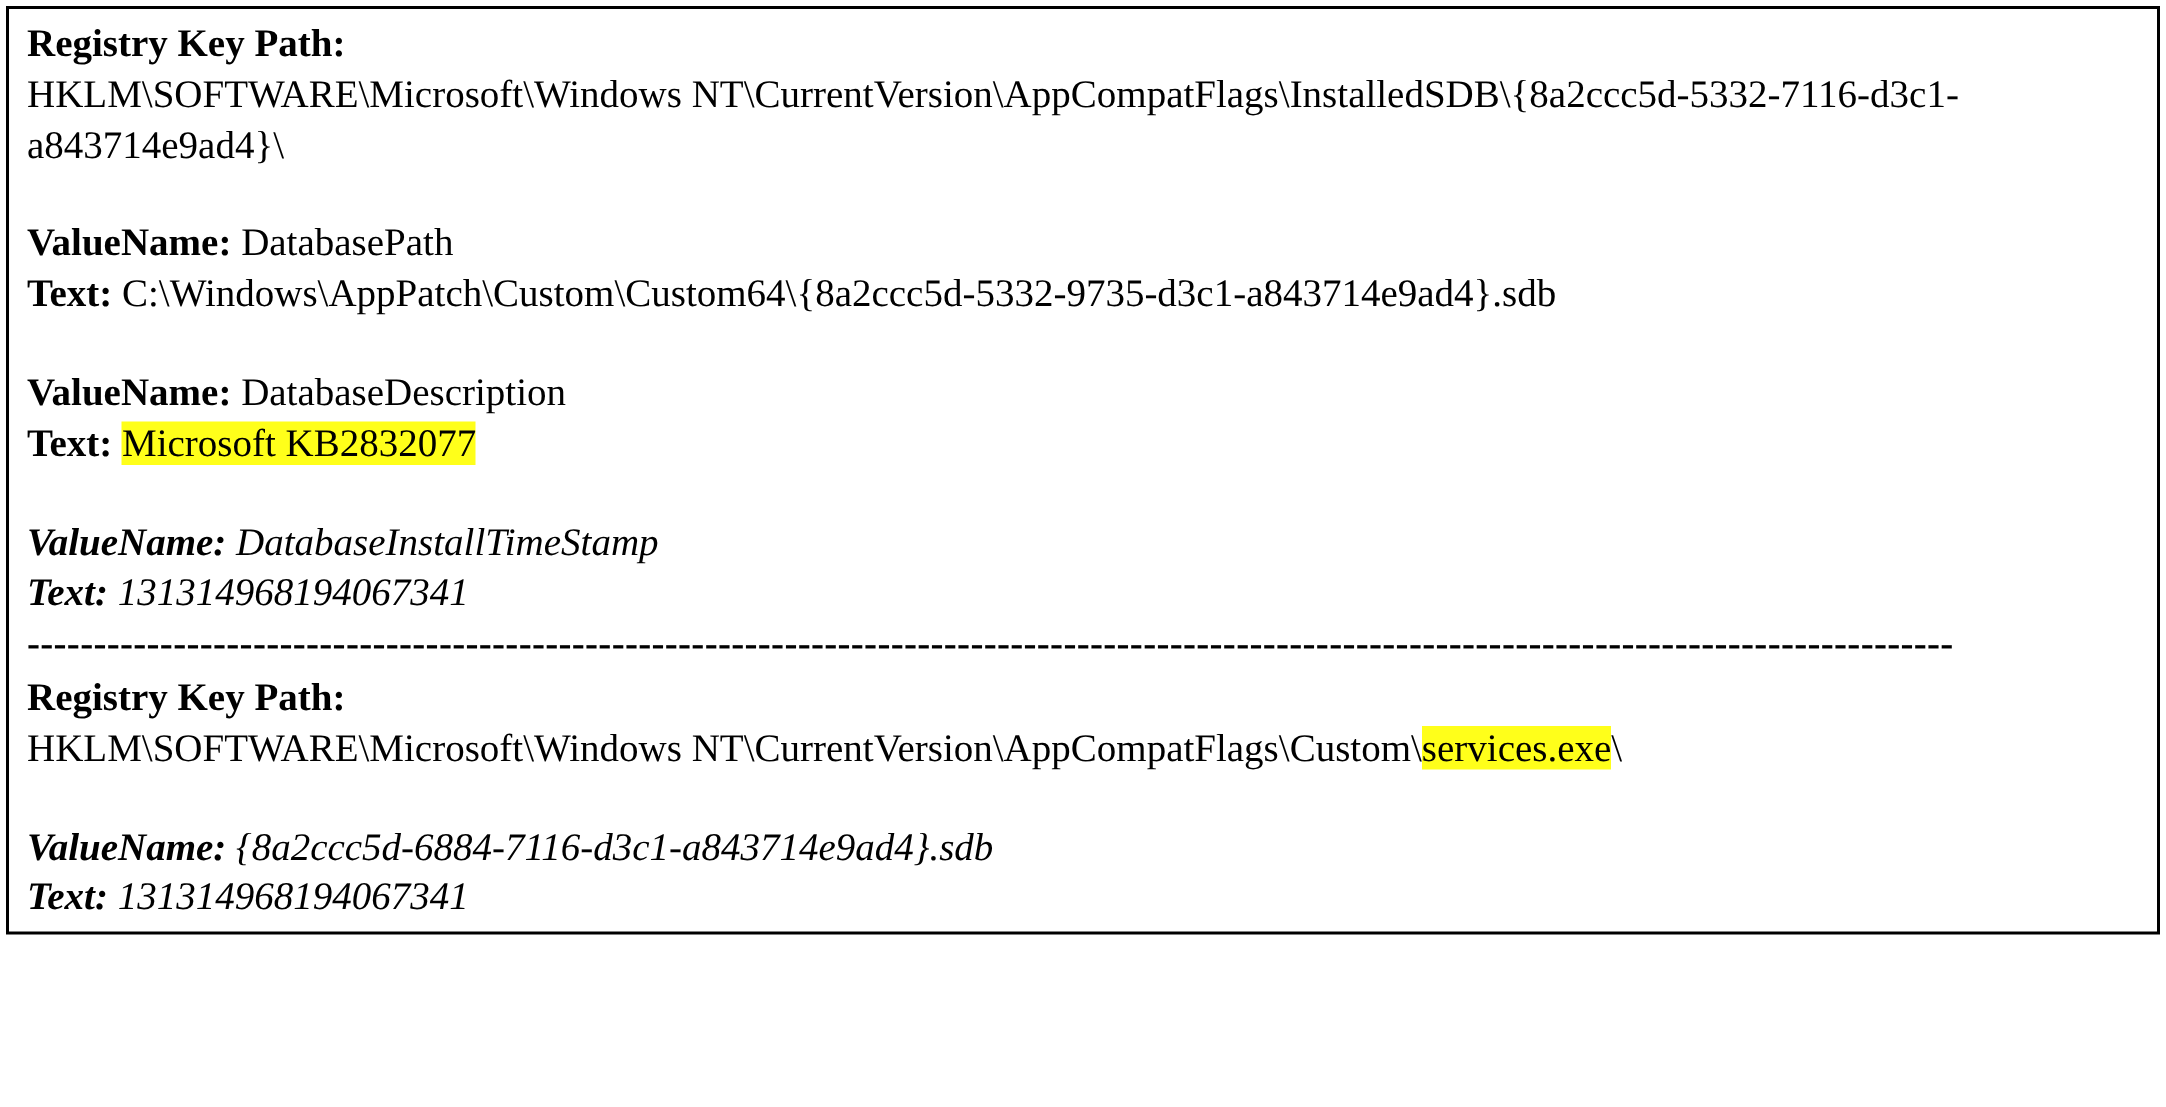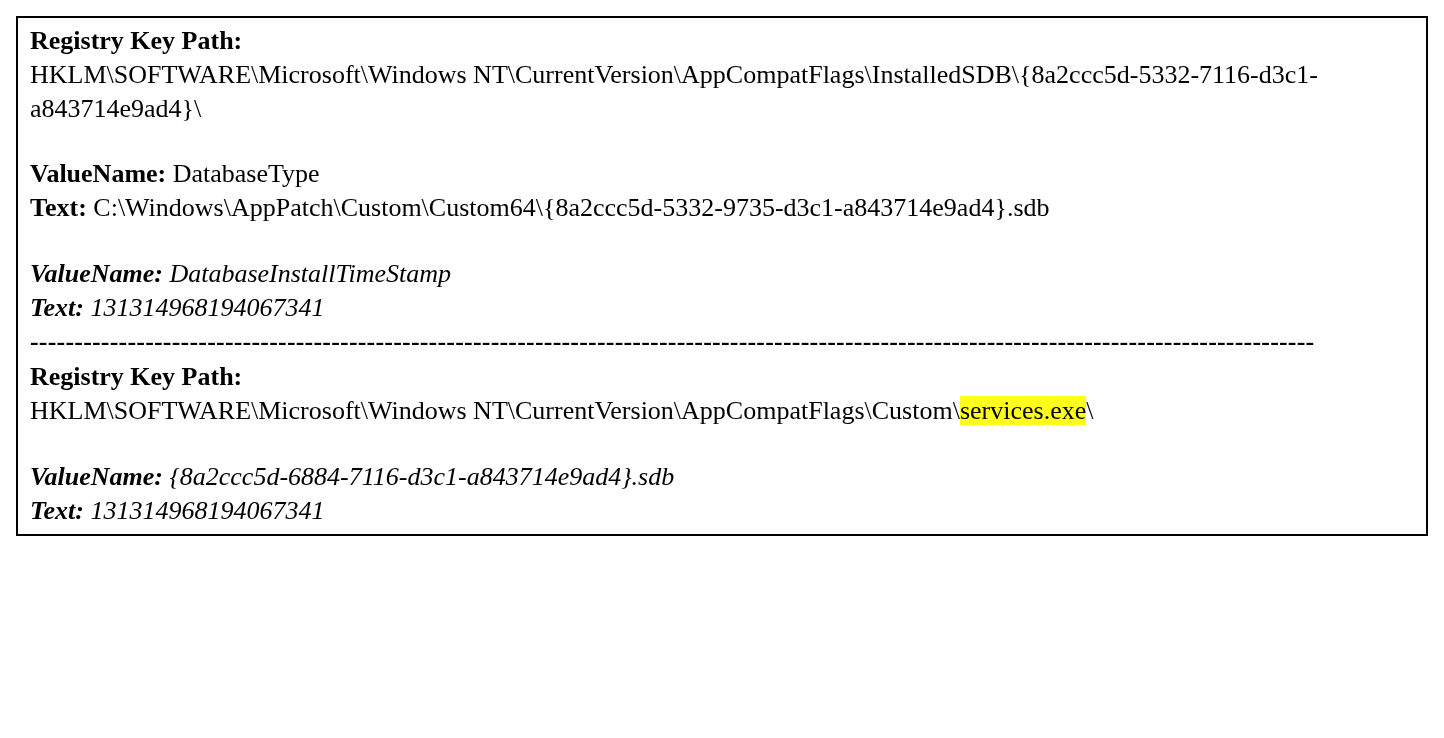--- a/index.html
+++ b/index.html
@@ -3,21 +3,21 @@
   <meta charset="utf-8">
   <style>
     body {
       margin: 0;
       padding: 0;
       font-family: "Times New Roman", Times, serif;
       background: #ffffff;
     }
     .container {
       border: 2px solid #000000;
-      margin: 16px;
+      margin: 4px;
       padding: 6px 12px 6px 12px;
       font-size: 26px;
       line-height: 1.3;
       color: #000000;
     }
     .bold {
       font-weight: bold;
     }
     .highlight {
       background-color: #ffff1a;
@@ -42,26 +42,32 @@
 
 <div class="container">
 
   <div class="block">
     <span class="bold">Registry Key Path:</span><br>
     <span>HKLM\SOFTWARE\Microsoft\Windows NT\CurrentVersion\AppCompatFlags\InstalledSDB\{8a2ccc5d-5332-7116-d3c1-a843714e9ad4}\</span>
   </div>
 
   <div class="block">
     <span class="bold">ValueName:</span>
-    <span>DatabaseType</span><br>
+    <span>DatabasePath</span><br>
     <span class="bold">Text:</span>
     <span>C:\Windows\AppPatch\Custom\Custom64\{8a2ccc5d-5332-9735-d3c1-a843714e9ad4}.sdb</span>
   </div>
 
 
+  <div class="block">
+    <span class="bold">ValueName:</span>
+    <span>DatabaseDescription</span><br>
+    <span class="bold">Text:</span>
+    <span class="highlight">Microsoft KB2832077</span>
+  </div>
 
   <div class="block-last">
     <span class="bold">ValueName:</span>
     <span>DatabaseInstallTimeStamp</span><br>
     <span class="bold">Text:</span>
     <span>131314968194067341</span>
   </div>
 
   <div class="sep">-------------------------------------------------------------------------------------------------------------------------------------------------</div>
 

